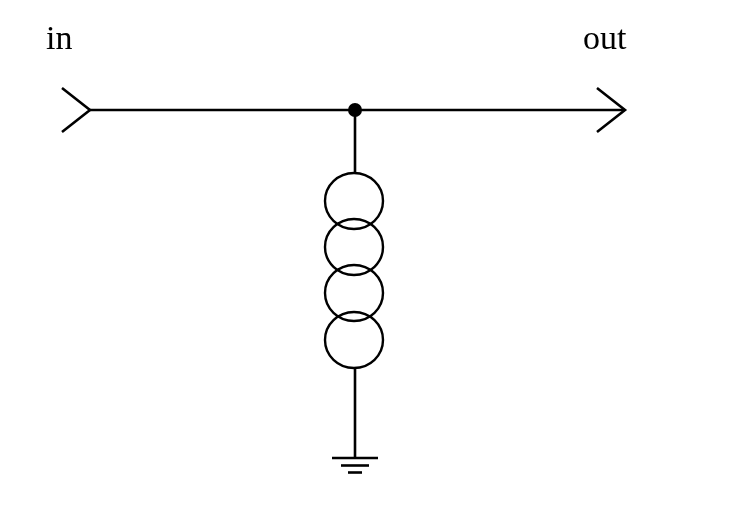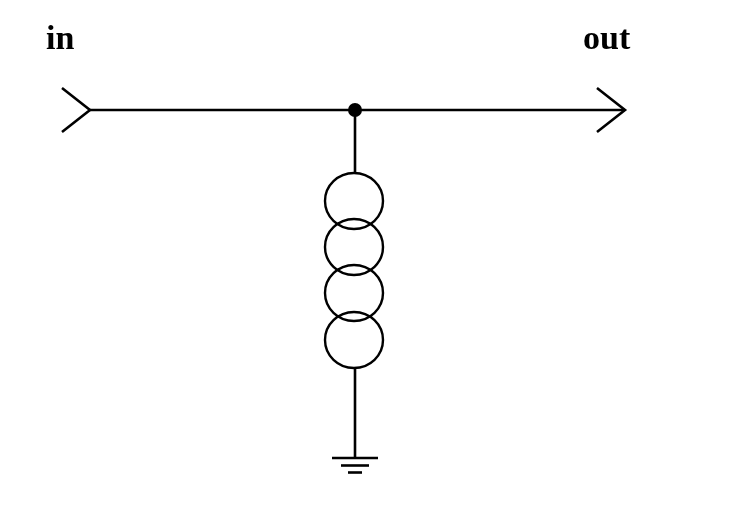--- a/index.html
+++ b/index.html
@@ -6,21 +6,20 @@
     margin: 0;
     padding: 0;
   }
   .page {
     position: relative;
     width: 676px;
     height: 512px;
     background: var(--bg, #ffffff);
     overflow: hidden;
     font-family: "Liberation Serif", "DejaVu Serif", serif;
-    font-weight: bold;
   }
   svg {
     display: block;
   }
   .stroke {
     fill: none;
     stroke: var(--stroke, #000000);
     stroke-width: 2.6;
   }
   .stroke-thin {

